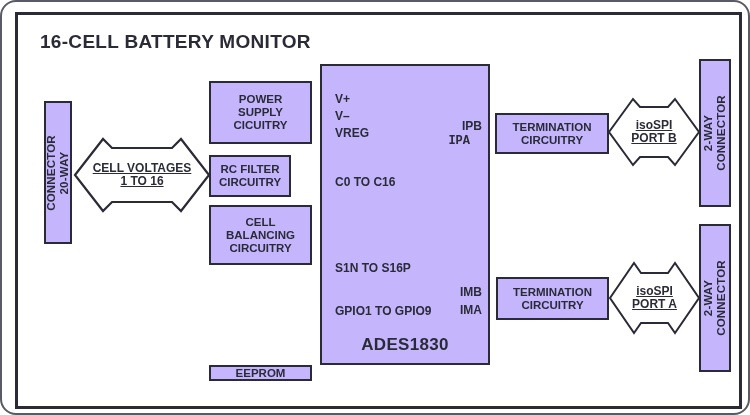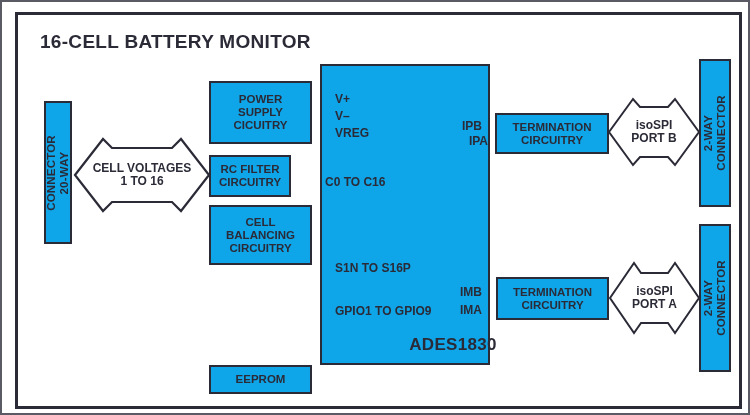--- a/index.html
+++ b/index.html
@@ -2,21 +2,21 @@
 <html><head>
 <meta charset="utf-8">
 <style>
   html, body { margin: 0; padding: 0; background: #ffffff; }
   #page {
     position: relative;
     width: 750px;
     height: 415px;
     background: #ffffff;
     border: 2px solid #5a5a64;
-    border-radius: 0;
+    border-radius: 16px;
     box-sizing: border-box;
     overflow: hidden;
     font-family: "Liberation Sans", "DejaVu Sans", sans-serif;
     font-weight: 700;
     color: #2b2b38;
   }
   #frame {
     position: absolute;
     left: 13px; top: 10px;
     width: 727px; height: 397px;
@@ -27,56 +27,56 @@
     position: absolute;
     left: 38px; top: 29px;
     font-size: 19px;
     letter-spacing: 0.3px;
     white-space: nowrap;
   }
   .blk {
     position: absolute;
     border: 2px solid #2b2b38;
     box-sizing: border-box;
-    background: #0ea5e9;
+    background: #c4b5fd;
     display: flex;
     align-items: center;
     justify-content: center;
     text-align: center;
     font-size: 11.5px;
     line-height: 13px;
   }
   .v-label {
     transform: rotate(-90deg);
     white-space: nowrap;
     font-size: 11.5px;
     letter-spacing: 0.2px;
   }
   [data-bind] { white-space: pre-line; }
   .arrow-svg { position: absolute; overflow: visible; }
   .arrow-label {
     position: absolute;
     text-align: center;
     font-size: 12px;
     line-height: 13px;
+    text-decoration: underline;
   }
   .pin {
     position: absolute;
     font-size: 12px;
     line-height: 14px;
     white-space: nowrap;
   }
   .pin-r { text-align: center; }
   #chip-name {
     position: absolute;
     left: 0; top: 272px;
     width: 100%;
     font-size: 17px;
     letter-spacing: 0.3px;
-    margin-left: 48px;
   }
 </style>
 </head>
 <body>
 
 <div id="page">
 
   <div id="frame"></div>
 
   <div id="title" data-bind="title">16-CELL BATTERY MONITOR</div>
@@ -98,33 +98,33 @@
   </div>
   <div class="blk" style="left:207px; top:153px; width:82px; height:42px;justify-content:center;">
     <span data-bind="middle_blocks.1.label">RC FILTER
 CIRCUITRY</span>
   </div>
   <div class="blk" style="left:207px; top:203px; width:103px; height:60px;">
     <span data-bind="middle_blocks.2.label">CELL
 BALANCING
 CIRCUITRY</span>
   </div>
-  <div class="blk" style="left:207px; top:363px; width:103px; height:29px;">
+  <div class="blk" style="left:207px; top:363px; width:103px; height:16px;">
     <span data-bind="middle_blocks.4.label">EEPROM</span>
   </div>
 
   <div class="blk" style="left:318px; top:62px; width:170px; height:301px; display:block;">
     <div class="pin" style="left:13px; top:26px;" data-bind="chip.left_pins.0">V+</div>
     <div class="pin" style="left:13px; top:43px;" data-bind="chip.left_pins.1">V–</div>
     <div class="pin" style="left:13px; top:60px;" data-bind="chip.left_pins.2">VREG</div>
-    <div class="pin" style="left:3px; top:109px;" data-bind="chip.left_pins.3">C0 TO C16</div>
+    <div class="pin" style="left:13px; top:109px;" data-bind="chip.left_pins.3">C0 TO C16</div>
     <div class="pin" style="left:13px; top:166px;margin-top:29px;" data-bind="chip.left_pins.4">S1N TO S16P</div>
     <div class="pin" style="left:13px; top:238px;" data-bind="chip.left_pins.5">GPIO1 TO GPIO9</div>
     <div class="pin pin-r" style="right:6px; top:53px;" data-bind="chip.right_pins.0">IPB</div>
-    <div class="pin pin-r" style="right:0; top:68px;" data-bind="chip.right_pins.1">IPA</div>
+    <div class="pin pin-r" style="right:18px; top:68px;font-family:Liberation Mono, monospace;" data-bind="chip.right_pins.1">IPA</div>
     <div class="pin pin-r" style="right:6px; top:219px;" data-bind="chip.right_pins.2">IMB</div>
     <div class="pin pin-r" style="right:6px; top:237px;" data-bind="chip.right_pins.3">IMA</div>
     <div id="chip-name" data-bind="chip.name">ADES1830</div>
   </div>
 
   <div class="blk" style="left:493px; top:111px; width:114px; height:41px;">
     <span data-bind="port_b.termination">TERMINATION
 CIRCUITRY</span>
   </div>
   <svg class="arrow-svg" style="left:605px; top:95px;" width="94" height="70" viewBox="0 0 94 70">

